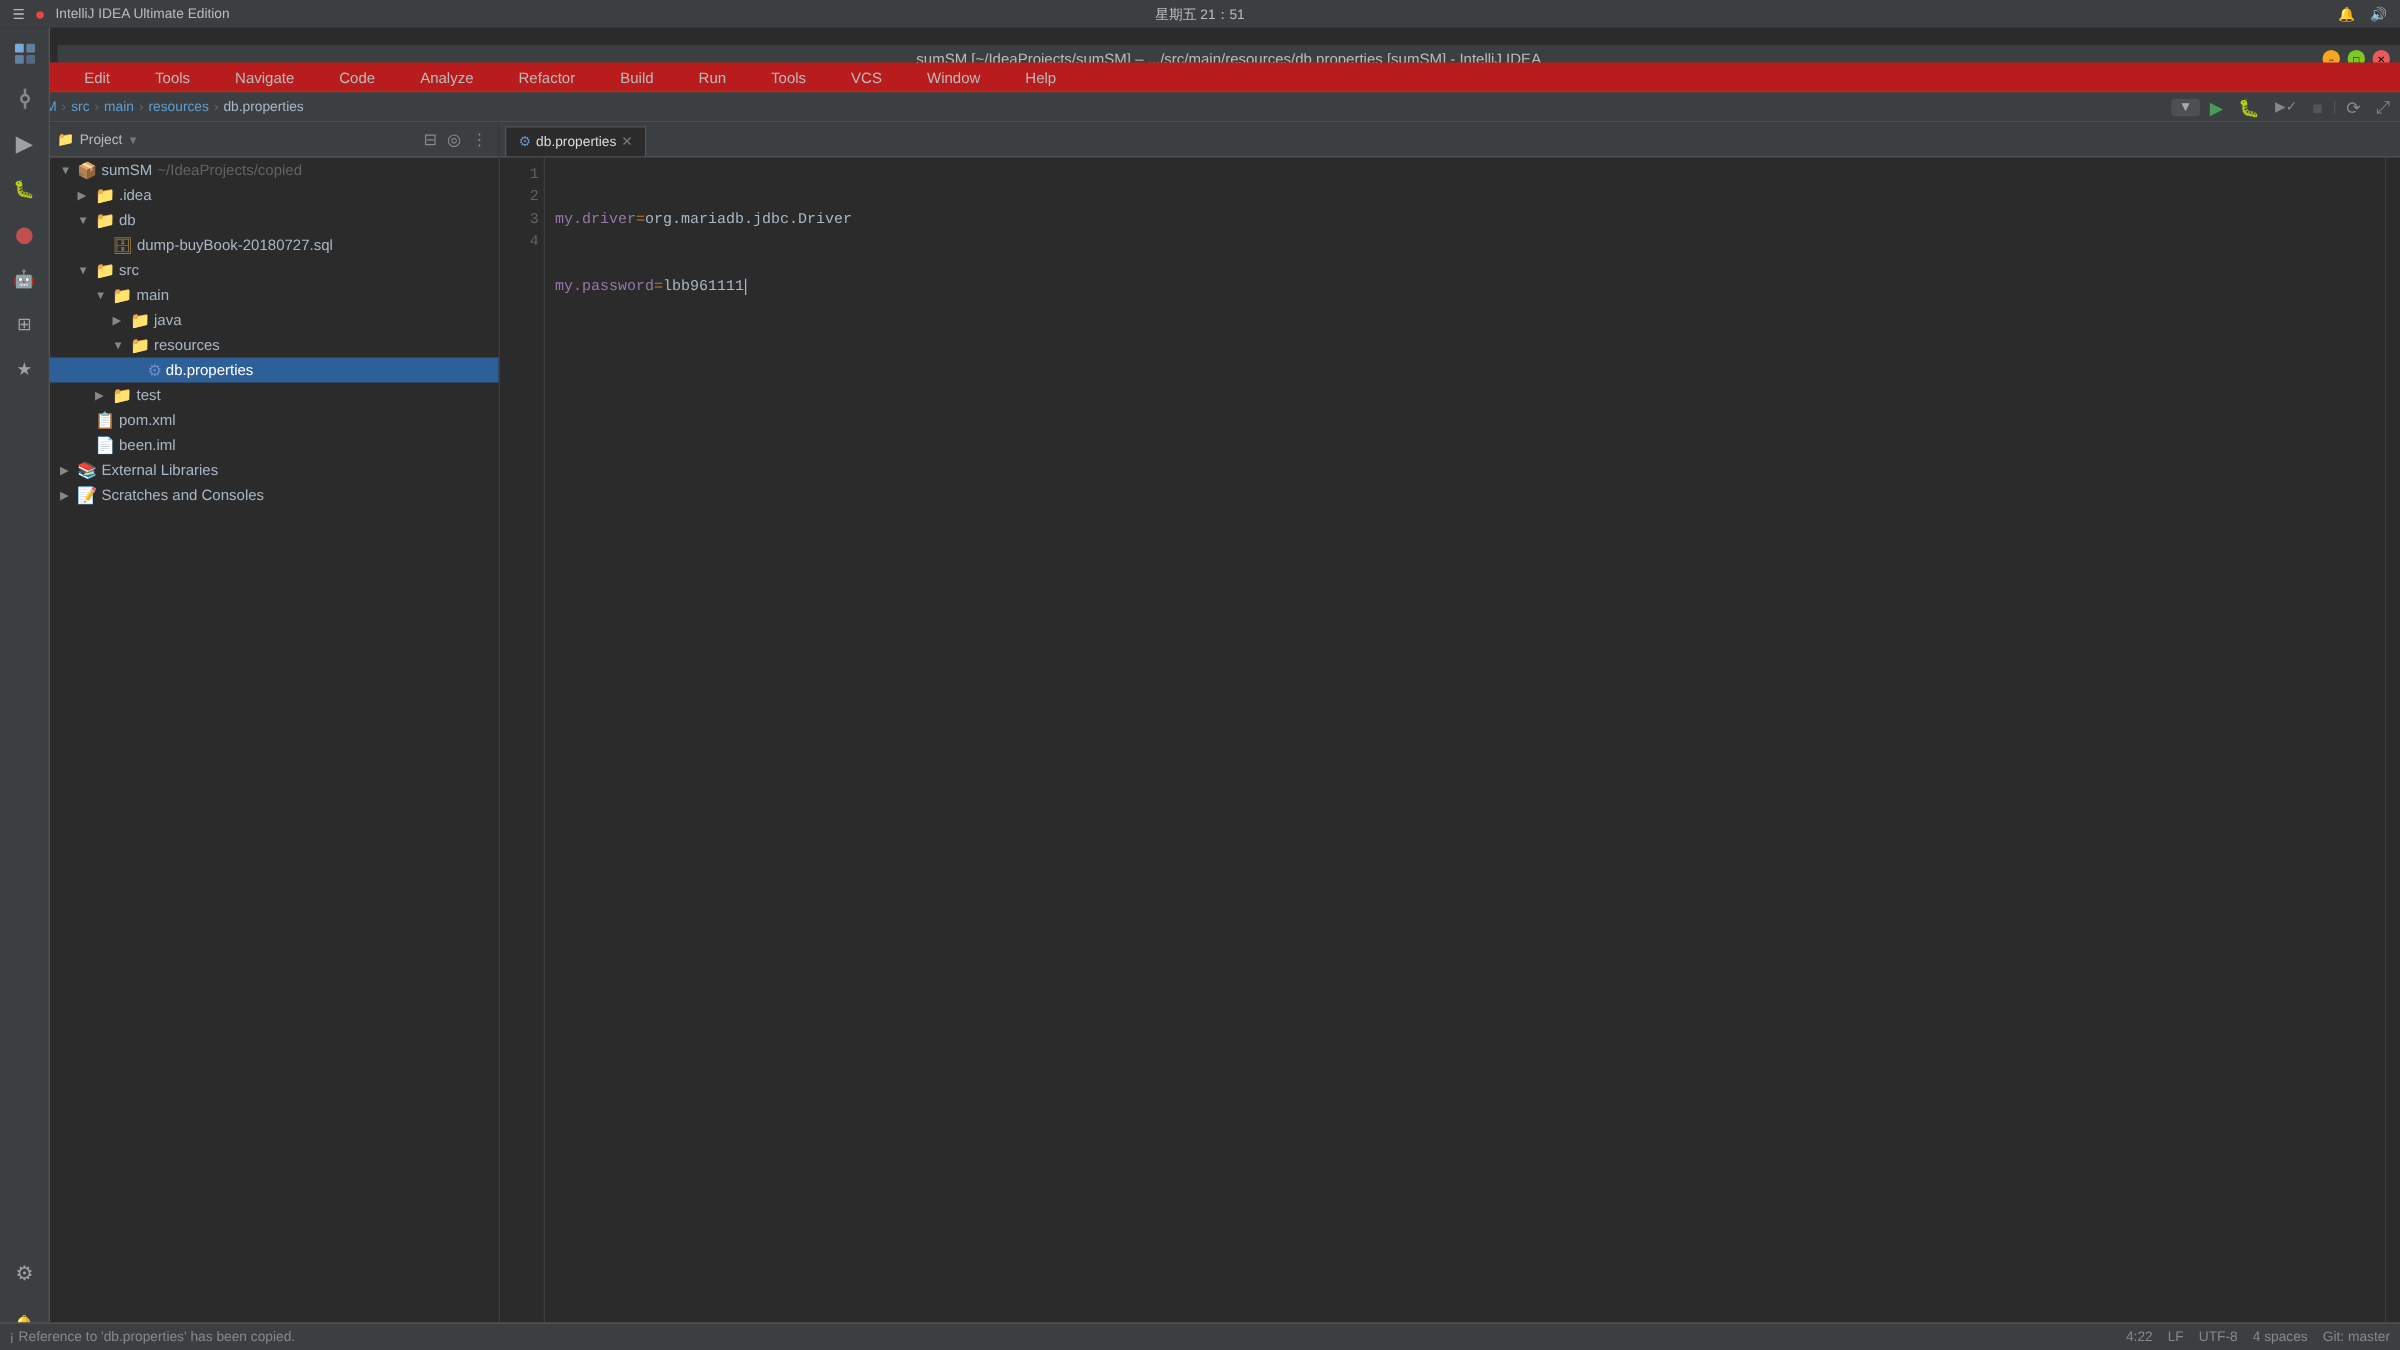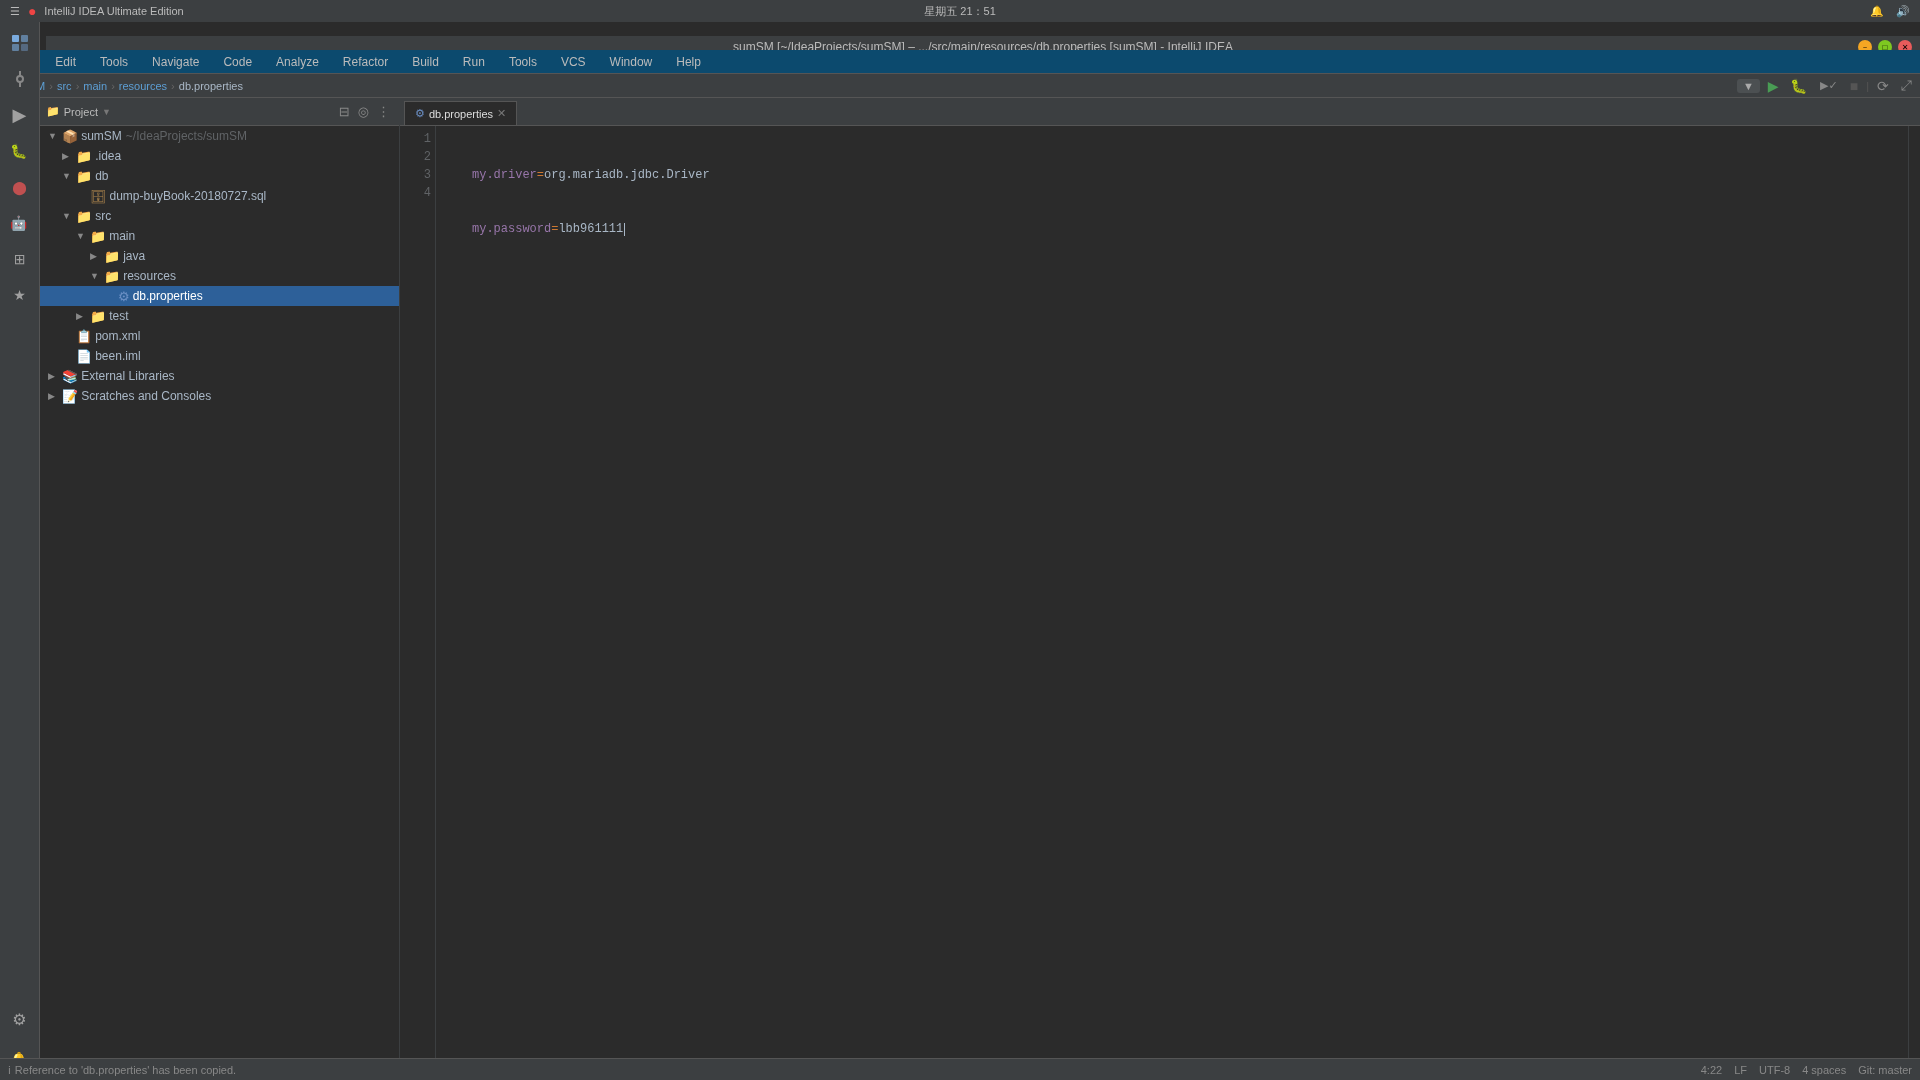--- a/index.html
+++ b/index.html
@@ -20,22 +20,22 @@
       position: absolute; top: 36px; left: 0; right: 0; height: 28px;
       background: #3c3f41; display: flex; align-items: center; justify-content: center;
       font-size: 12px; color: #bbbbbb; border-bottom: 6px solid #a3a3a3; margin-left: 46px;
     }
     #title-bar .win-controls { position: absolute; right: 8px; display: flex; gap: 6px; }
     #title-bar .win-btn { width: 14px; height: 14px; border-radius: 50%; border: none; cursor: pointer; font-size: 8px; display: flex; align-items: center; justify-content: center; }
 
     
     #menu-bar {
       position: absolute; top: 50px; left: 0; right: 0; height: 24px;
-      background: #0c4a6e; display: flex; align-items: center; padding: 0 4px;
-      font-size: 12px; border-bottom: 1px solid #555; gap: 8px;
+      background: #b91c1c; display: flex; align-items: center; padding: 0 4px;
+      font-size: 12px; border-bottom: 1px solid #555; gap: 20px;
     }
     #menu-bar .menu-item { padding: 2px 8px; cursor: pointer; color: #bbbbbb; }
 
     
     #breadcrumb-bar {
       position: absolute; top: 74px; left: 0; right: 0; height: 24px;
       background: #3c3f41; display: flex; align-items: center; padding: 0 8px;
       font-size: 11px; color: #a0a0a0; border-bottom: 1px solid #555; gap: 4px;
     }
     #breadcrumb-bar .sep { color: #666; }
@@ -106,21 +106,21 @@
       font-family: 'Courier New', monospace; font-size: 12px;
       color: #606366; line-height: 18px; background: #2b2b2b;
       border-right: 1px solid #3c3f41; flex-shrink: 0;
       user-select: none;
     }
     #code-area {
       flex: 1; padding: 4px 8px; font-family: 'Courier New', monospace; font-size: 12px;
       line-height: 18px; background: #2b2b2b; overflow: auto;
       white-space: pre;
     }
-    .code-line { display: block; margin-left: 28px; }
+    .code-line { display: block; }
     .prop-key { color: #9876aa; }
     .prop-val { color: #a9b7c6; }
     .prop-eq { color: #cc7832; }
 
     
     #right-gutter {
       width: 12px; background: #2b2b2b; border-left: 1px solid #3c3f41; flex-shrink: 0;
     }
 
     
@@ -247,21 +247,21 @@
       <span class="small-btn">◎</span>
       <span class="small-btn">⋮</span>
     </div>
   </div>
 
   <div class="tree-item">
     <span class="indent" style="width:4px;"></span>
     <span class="arrow">▼</span>
     <span class="icon folder-icon">📦</span>
     <span>sumSM</span>
-    <span style="color:#606366; margin-left:4px;">~/IdeaProjects/sumSM</span>
+    <span style="color:#606366; margin-left:4px;">~/IdeaProjects/copied</span>
   </div>
 
   <div class="tree-item">
     <span class="indent" style="width:18px;"></span>
     <span class="arrow">▶</span>
     <span class="icon folder-icon">📁</span>
     <span>.idea</span>
   </div>
 
   <div class="tree-item">

